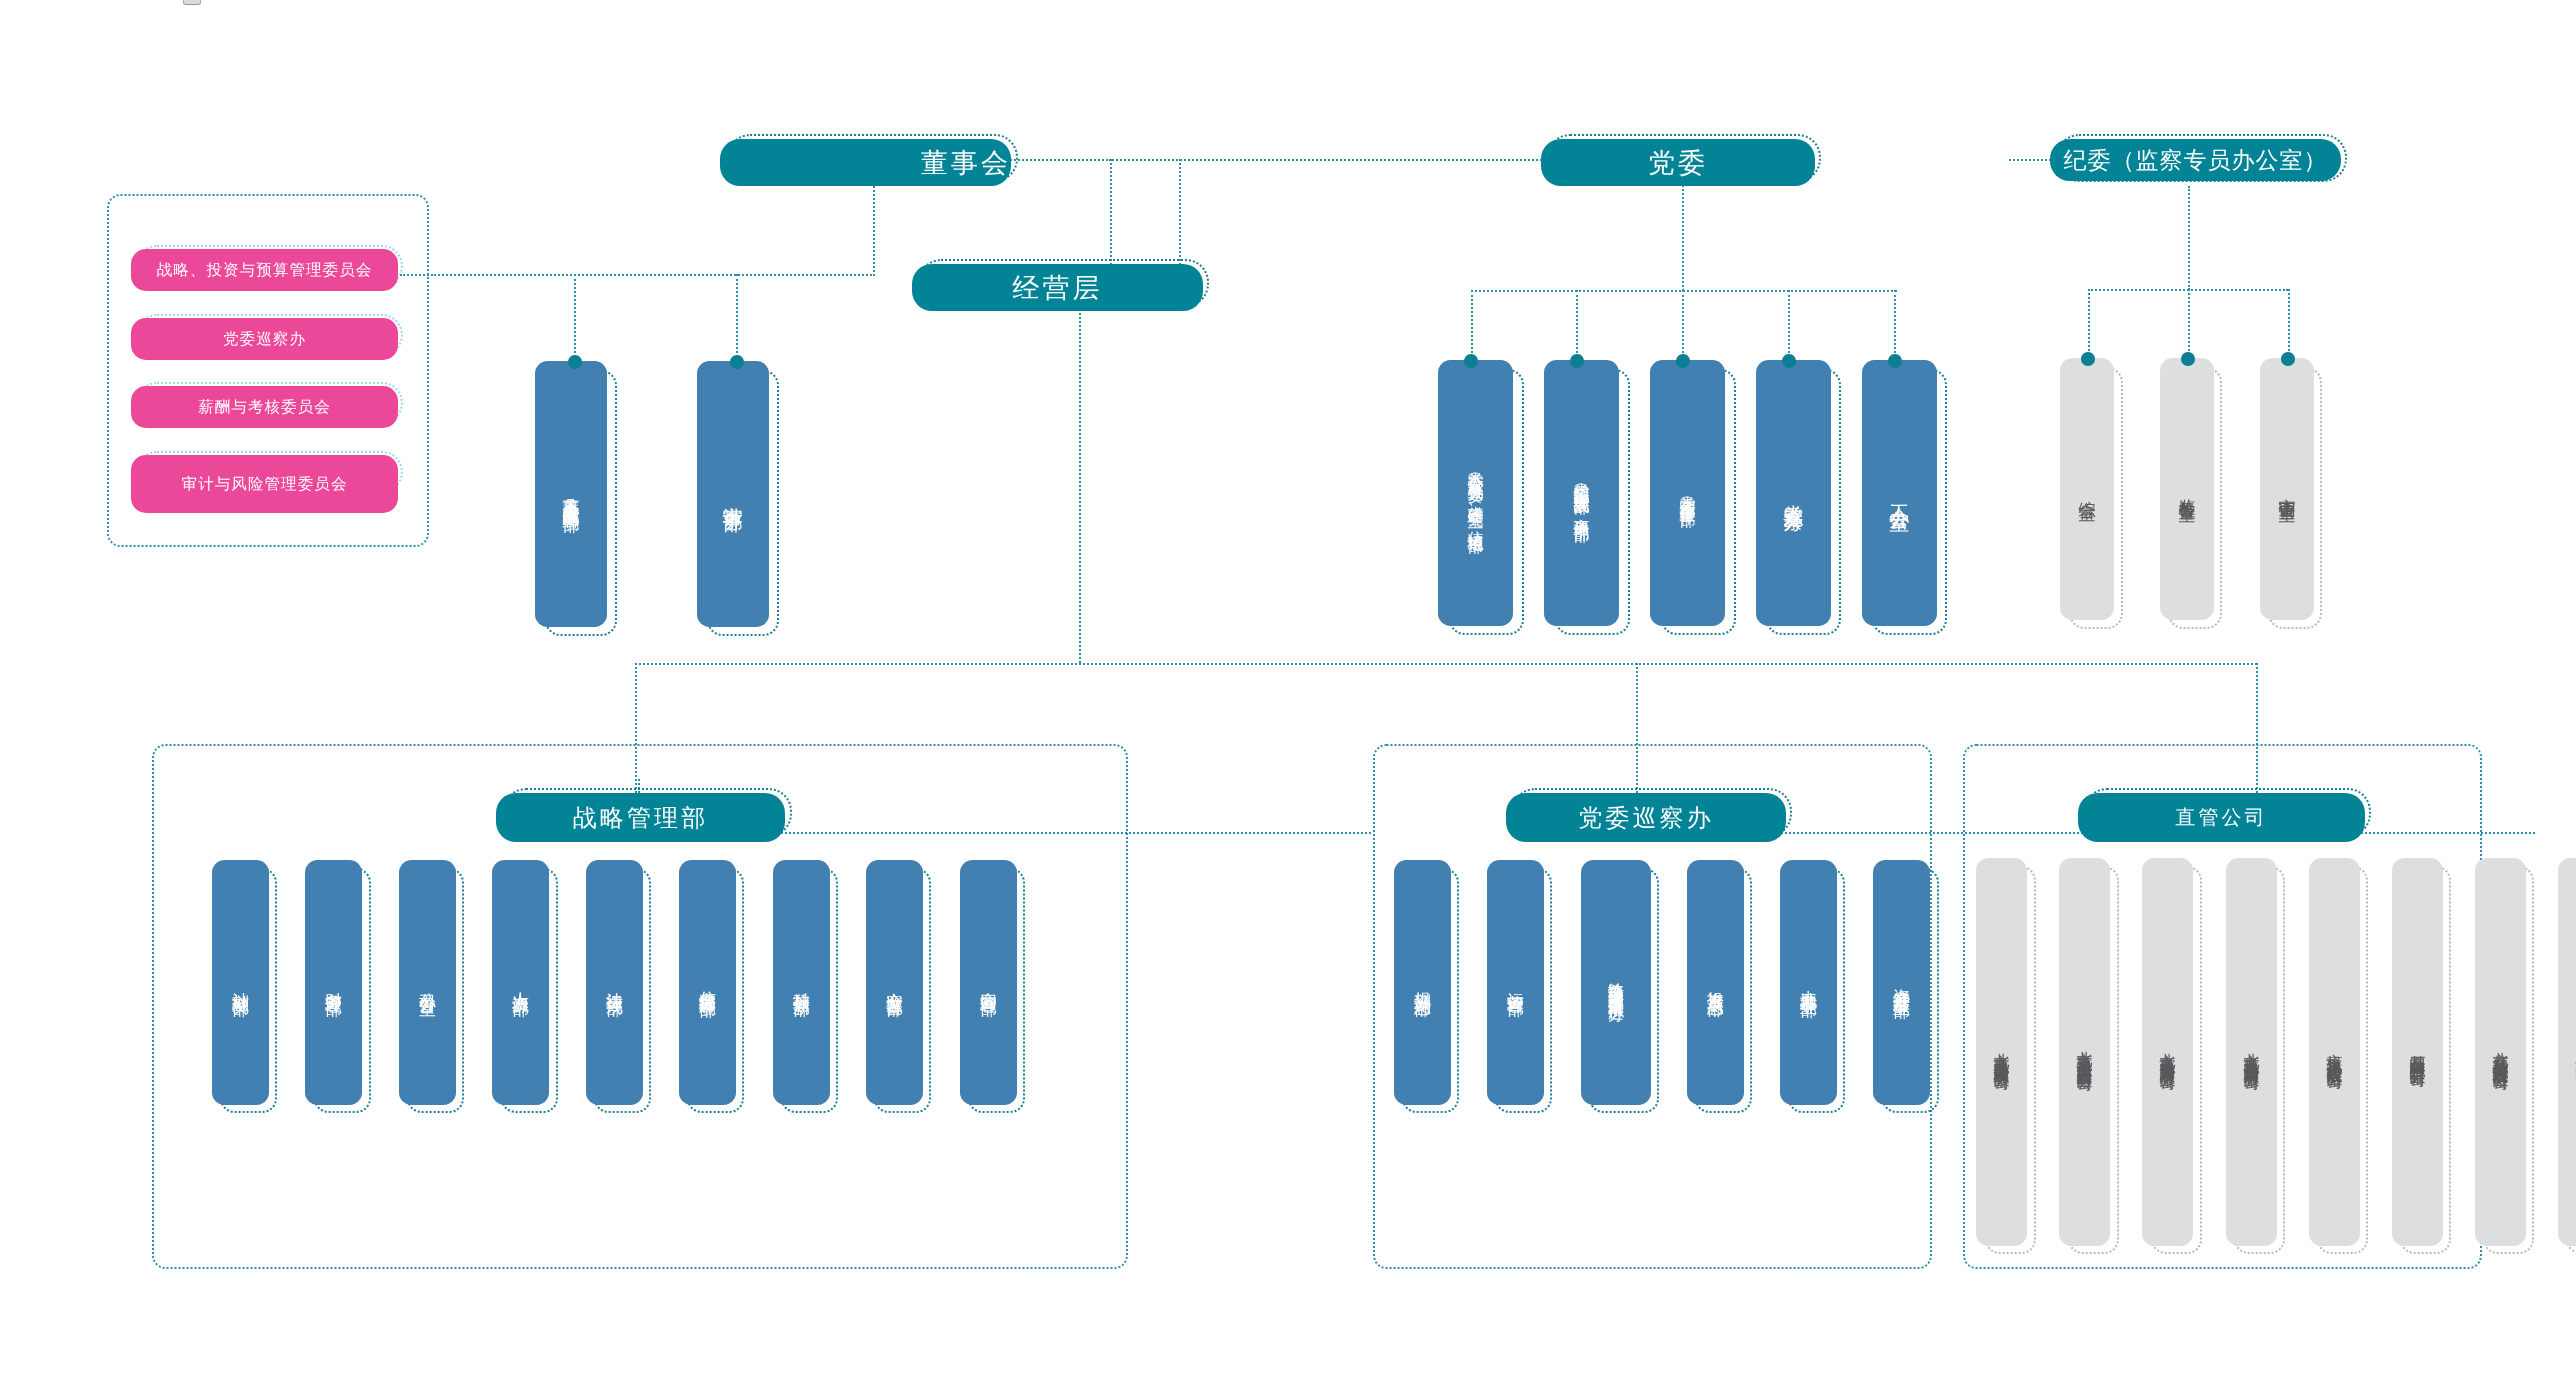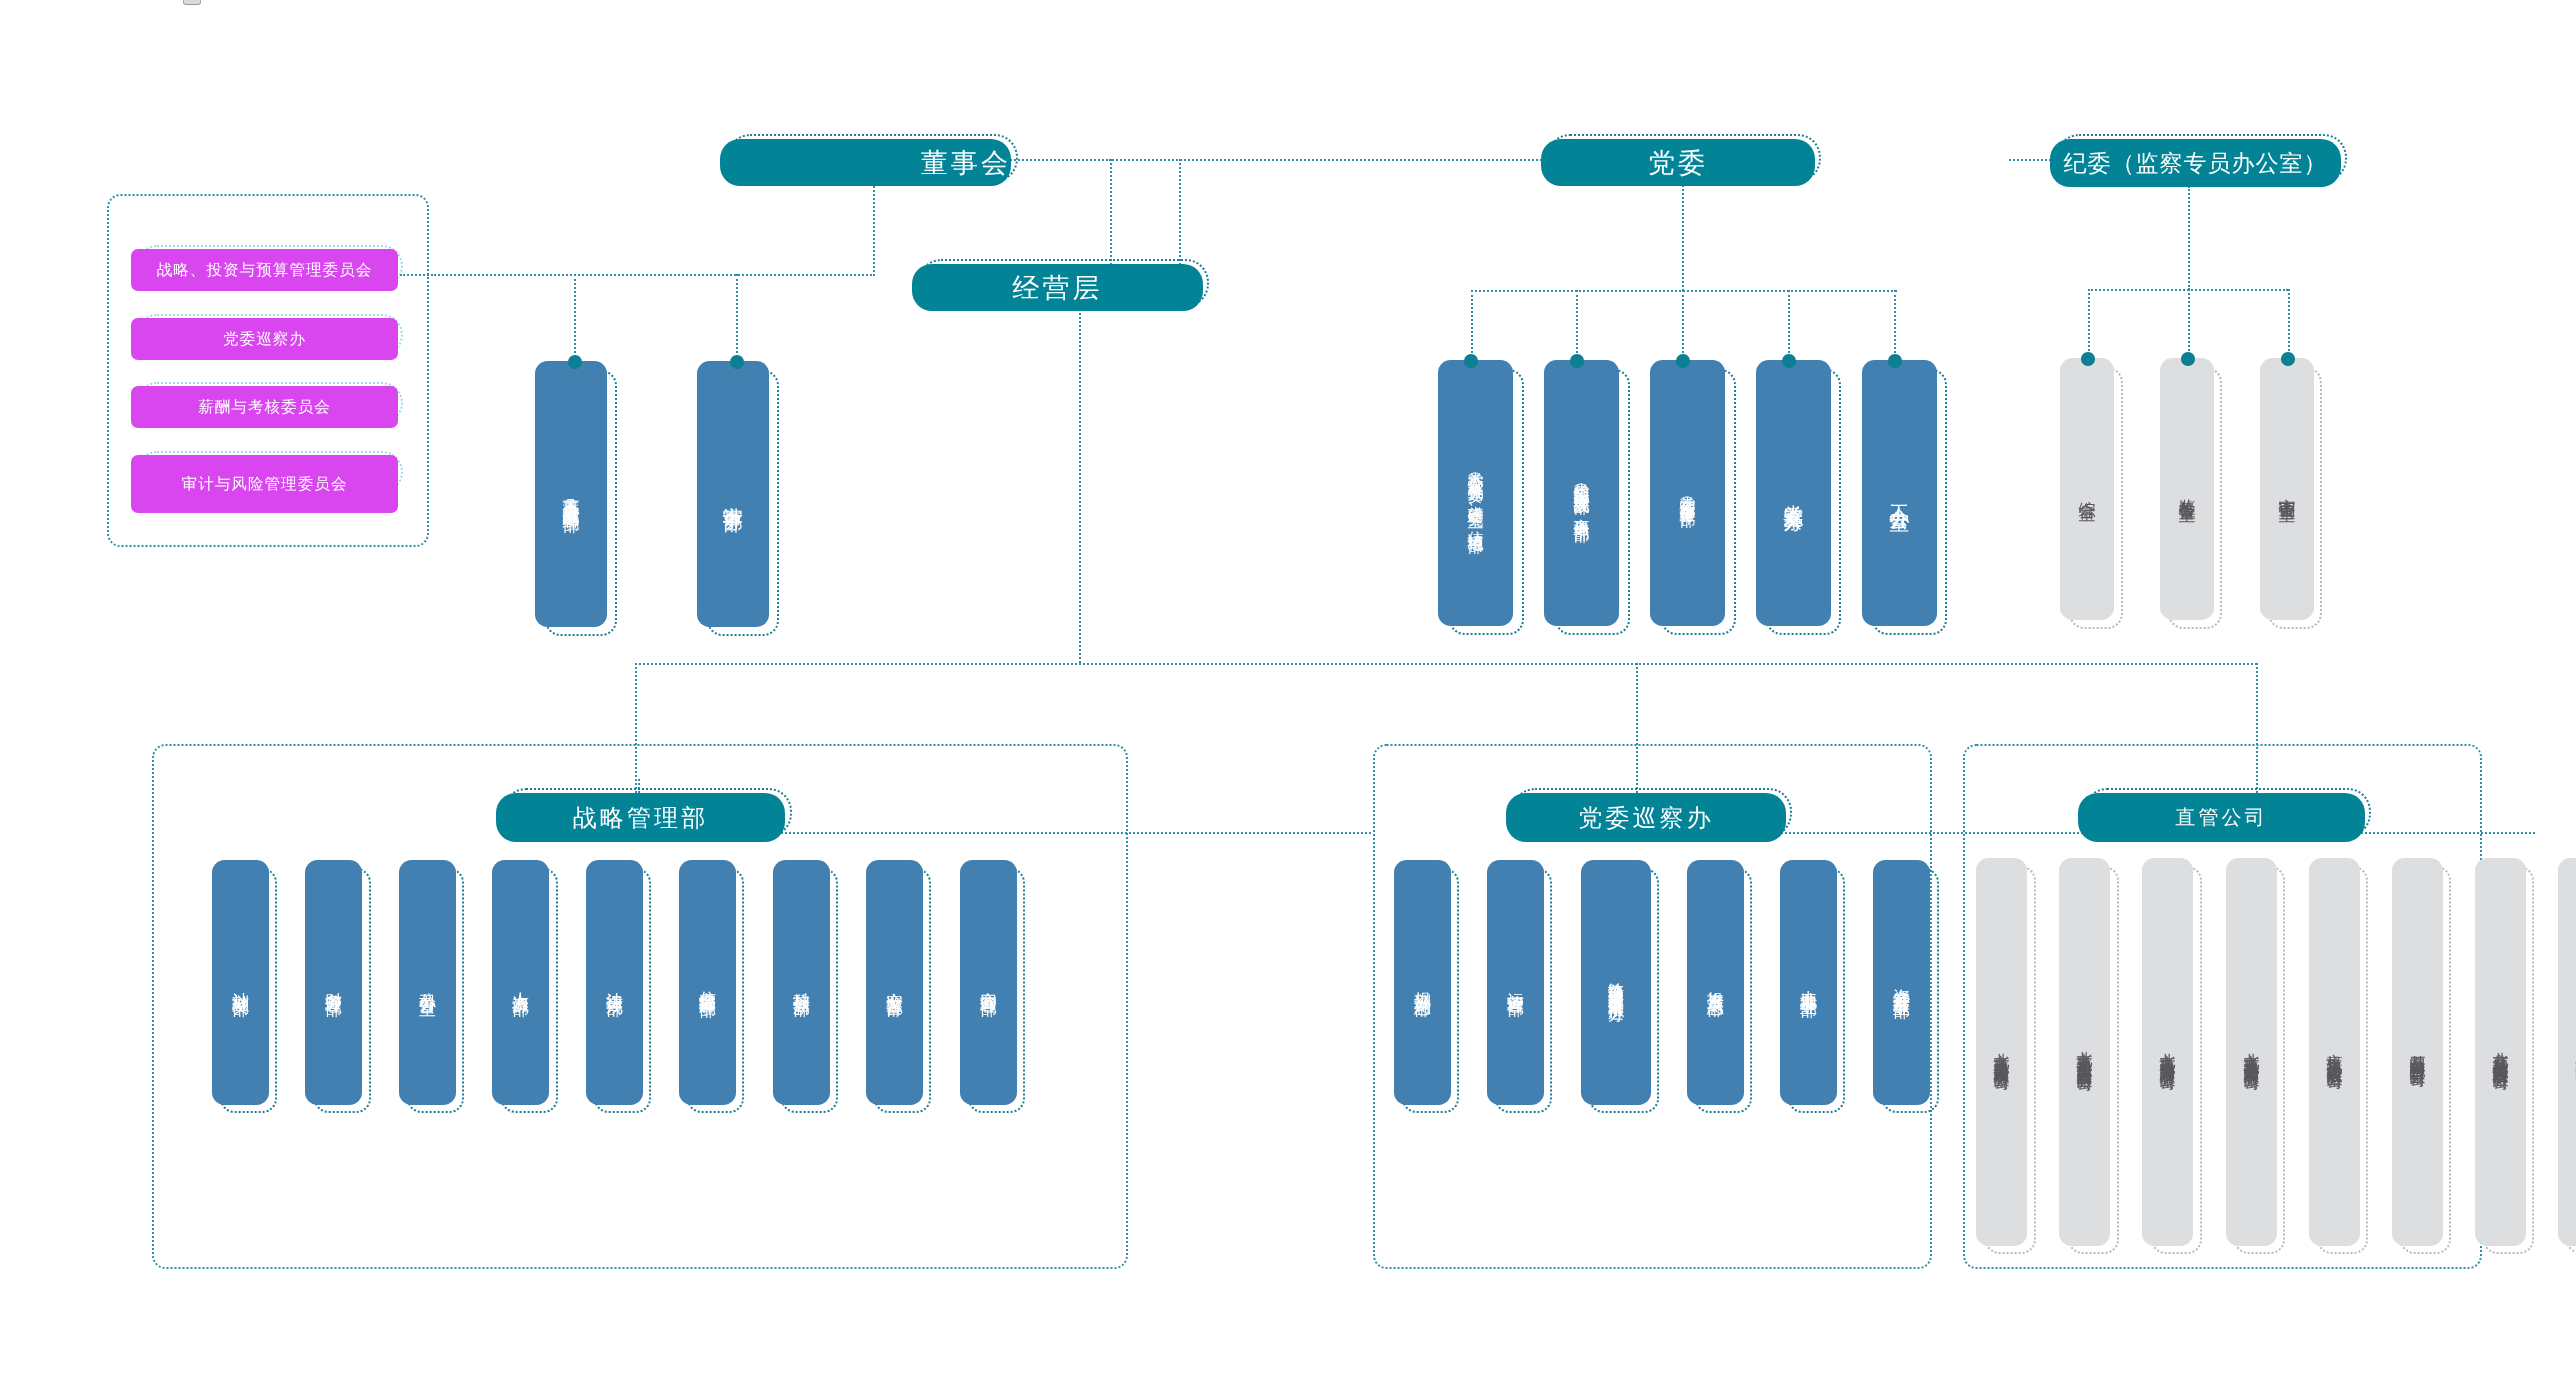--- a/index.html
+++ b/index.html
@@ -20,21 +20,21 @@
     background:#028396;border-radius:20px;
     font-size:27px;letter-spacing:3.1px;font-weight:400;
   }
   
   .dotframe{position:absolute;box-sizing:border-box;border:2.6px dotted #1c7f99;border-radius:23px;}
   .dotframe.light{border-color:#9fd6e8;}
   .dotframe.grey{border-color:#b9bcbd;}
 
   
   .pill-lblue{
-    background:#d946ef;border-radius:7px;
+    background:#ec4899;border-radius:15px;
     font-size:15.6px;letter-spacing:1px;color:#ffffff;
   }
 
   
   .bar{
     position:absolute;box-sizing:border-box;
     background:#4180b0;border-radius:12.5px;
     display:flex;align-items:center;justify-content:center;
     color:#ffffff;
   }
@@ -118,21 +118,21 @@
   <div class="node pill-teal" style="left:912px;top:264px;width:291px;height:47px;">
     <span>经营层</span>
   </div>
 
   <div class="dotframe" style="left:1547px;top:134px;width:274px;height:48px;"></div>
   <div class="node pill-teal" style="left:1541px;top:139px;width:274px;height:47px;">
     <span>党委</span>
   </div>
 
   <div class="dotframe" style="left:2056px;top:134px;width:291px;height:48px;"></div>
-  <div class="node pill-teal" style="left:2050px;top:139px;width:291px;height:48px;font-size:23px;letter-spacing:1px;">
+  <div class="node pill-teal" style="left:2050px;top:139px;width:291px;height:42px;font-size:23px;letter-spacing:1px;">
     <span>纪委（监察专员办公室）</span>
   </div>
 
   <div class="boxframe" style="left:107px;top:194px;width:322px;height:353px;"></div>
 
   <div class="dotframe light" style="left:136px;top:245px;width:267px;height:42px;"></div>
   <div class="node pill-lblue" style="left:131px;top:249px;width:267px;height:42px;">
     <span>战略、投资与预算管理委员会</span>
   </div>
 

